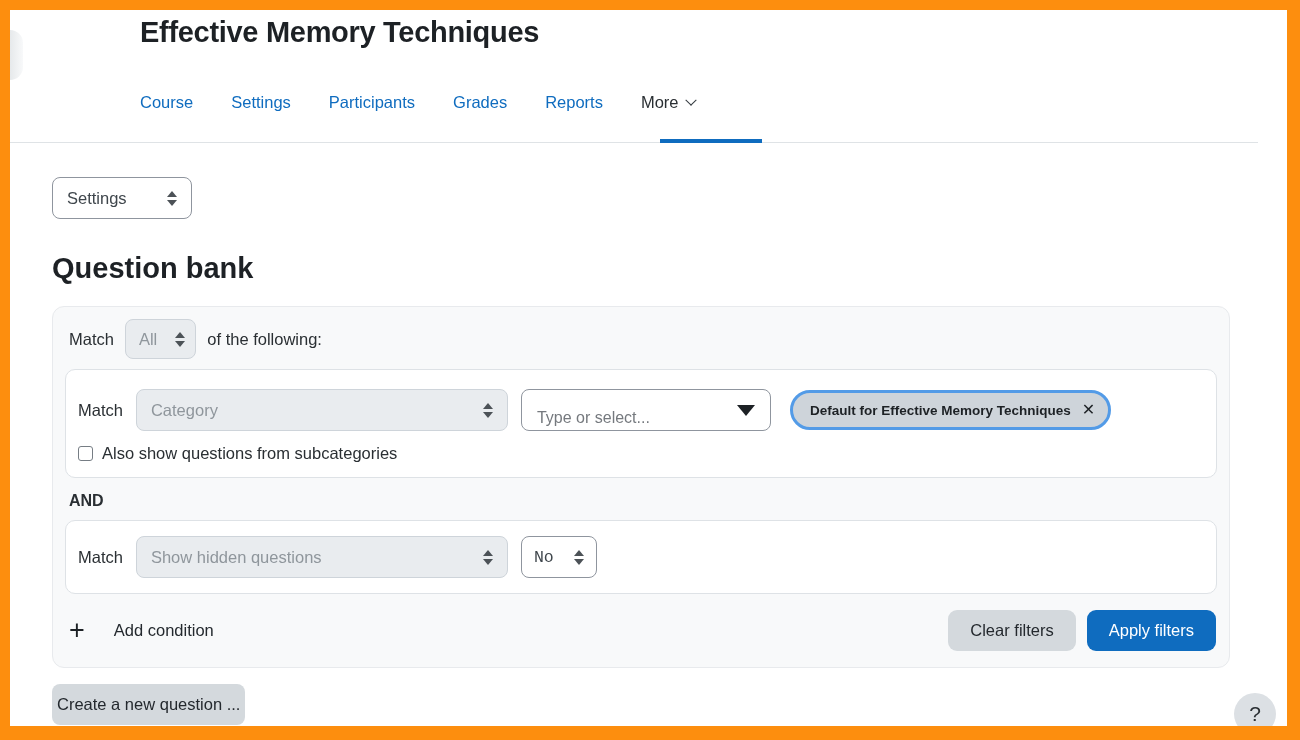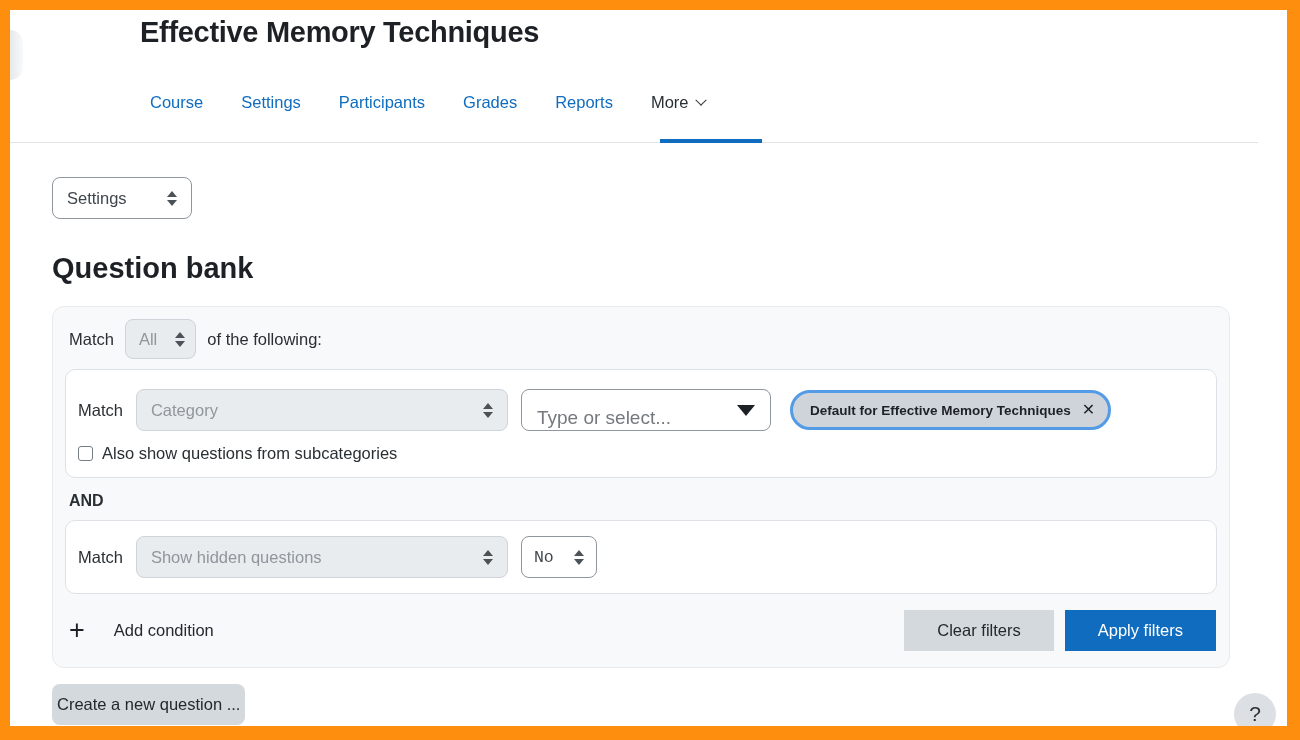--- a/index.html
+++ b/index.html
@@ -28,21 +28,21 @@
     width: 13px; height: 50px;
     background: linear-gradient(to right, #e6e9eb, #f8f9fa);
     border-radius: 0 25px 25px 0;
   }
   .course-title {
     position: absolute; left: 130px; top: 6px;
     font-size: 29px; font-weight: 700; color: #1d2125;
     letter-spacing: -0.3px;
   }
   .tabs {
-    position: absolute; left: 140px; top: 83px;
+    position: absolute; left: 130px; top: 83px;
     display: flex; gap: 38px; align-items: center;
   }
   .tab {
     font-size: 16.5px; color: #0f6cbf; text-decoration: none;
     cursor: pointer; display: inline-flex; align-items: center; gap: 8px;
   }
   .tab.active { color: #2a2f33; }
   .chev {
     width: 8px; height: 8px; display: inline-block;
     border-right: 1.6px solid #343a40; border-bottom: 1.6px solid #343a40;
@@ -104,21 +104,21 @@
   }
   .card-main { display: flex; align-items: center; gap: 13px; }
   .match-lbl { font-size: 16.5px; color: #2a2f33; }
   .sel-field { width: 372px; }
   .typeahead {
     display: inline-flex; align-items: center; justify-content: space-between;
     width: 250px; height: 42px;
     background: #fff; border: 1px solid #8f959e; border-radius: 8px;
     padding: 0 15px; cursor: text;
   }
-  .typeahead .ph { font-size: 19px; color: #75797e; margin-top: 16px; }
+  .typeahead .ph { font-size: 16px; color: #75797e; margin-top: 16px; }
   .caret-down {
     width: 0; height: 0;
     border-left: 9px solid transparent; border-right: 9px solid transparent;
     border-top: 11px solid #1d2125;
   }
   .tag {
     display: inline-flex; align-items: center; gap: 11px;
     margin-left: 6px; height: 40px;
     background: #ced4da; border: 3px solid #539be7; border-radius: 20px;
     padding: 0 13px 0 17px; cursor: pointer;
@@ -144,22 +144,22 @@
 
   .actions-row {
     margin: 16px 13px 0 16px;
     display: flex; align-items: center; justify-content: space-between;
   }
   .add-cond { display: flex; align-items: center; gap: 29px; cursor: pointer; }
   .plus { font-size: 27px; font-weight: 500; color: #1d2125; line-height: 1; }
   .add-cond-label { font-size: 16.5px; color: #24292e; }
   .right-btns { display: flex; gap: 11px; }
   .btn {
-    height: 41px; border: none; border-radius: 0;
-    font-family: inherit; font-size: 16.5px; padding: 0 33px; cursor: pointer;
+    height: 41px; border: none; border-radius: 9px;
+    font-family: inherit; font-size: 16.5px; padding: 0 22px; cursor: pointer;
   }
   .btn.secondary { background: #d4d9dd; color: #24292e; }
   .btn.primary { background: #0f6cbf; color: #fff; }
 
   .create-btn {
     position: absolute; left: 42px; top: 674px;
     border-radius: 8px; padding: 0 5px;
   }
   .help-circle {
     position: absolute; left: 1224px; top: 683px;

